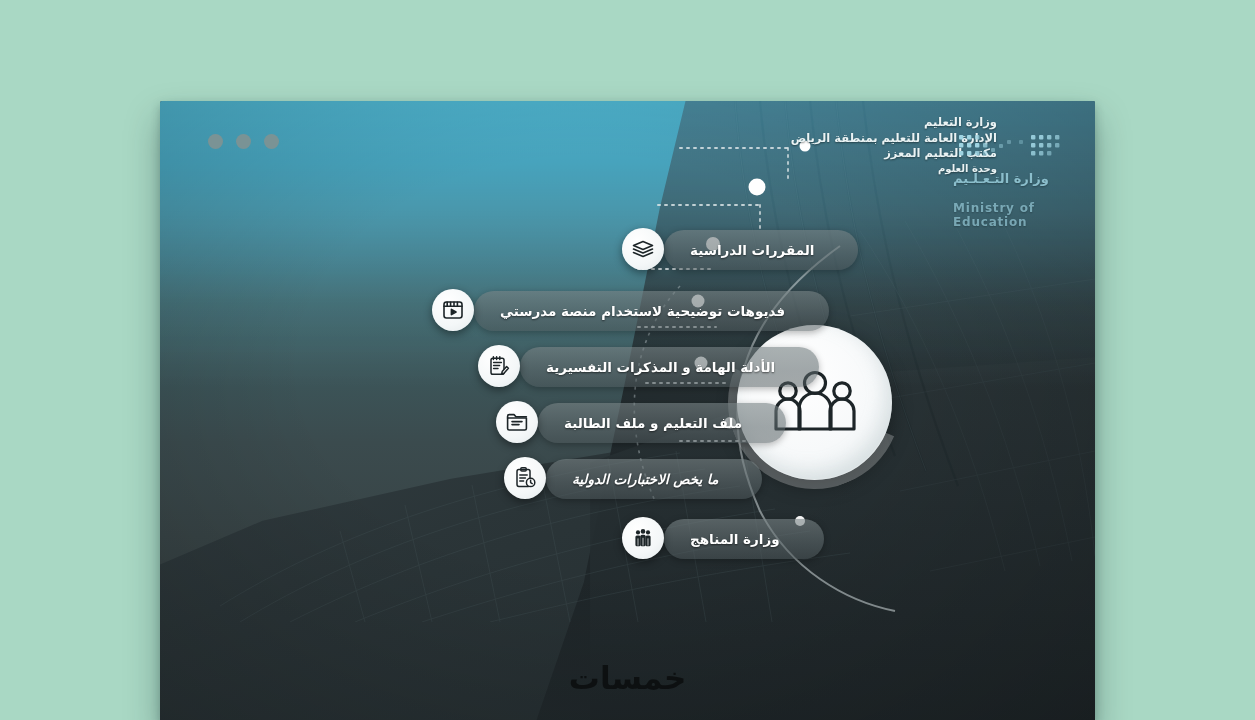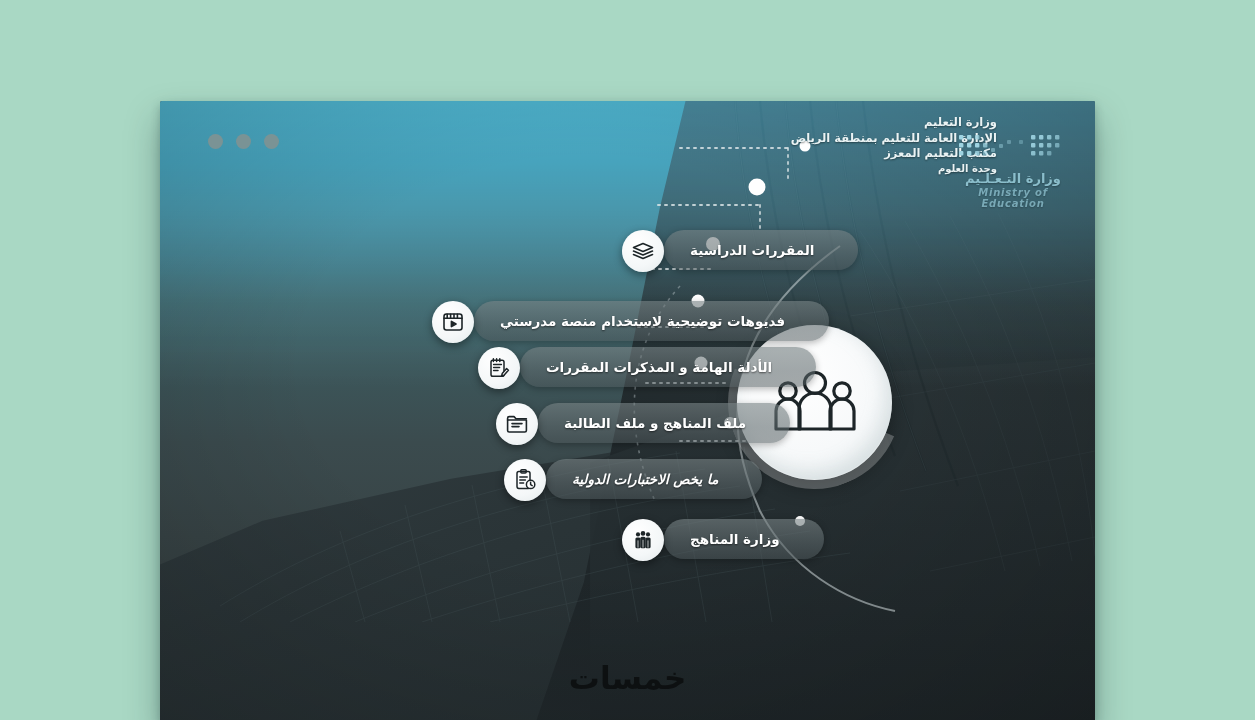--- a/index.html
+++ b/index.html
@@ -91,25 +91,25 @@
   #header-block .hline{display:block;white-space:nowrap;}
   #header-block .hline.l1{font-size:11.5px;font-weight:700;}
   #header-block .hline.l2{font-size:11.5px;font-weight:700;}
   #header-block .hline.l3{font-size:11.5px;font-weight:700;}
   #header-block .hline.l4{font-size:10px;font-weight:700;}
 
   
   #moe-logo{position:absolute;right:22px;top:30px;width:120px;height:78px;z-index:35;}
   #moe-logo .dots{position:absolute;left:0;top:0;width:120px;height:40px;}
   #moe-logo .wordmark{
-    position:absolute;left:0;top:40px;width:120px;text-align:center;
+    position:absolute;left:0;top:40px;width:120px;text-align:left;
     color:#9fd4e2;font-size:13px;font-weight:700;letter-spacing:1px;
     opacity:.8;text-shadow:0 1px 2px rgba(0,0,0,.4);
   }
-  #moe-logo .wordmark .en{display:block;font-size:10px;letter-spacing:.8px;opacity:.78;margin-top:1px;font-style:italic;}
+  #moe-logo .wordmark .en{display:block;font-size:12px;letter-spacing:.8px;opacity:.78;margin-top:15px;}
 
   
   #connectors{position:absolute;inset:0;z-index:20;pointer-events:none;}
 
   
   #central-hub{
     position:absolute;left:calc(737px - 160px);top:calc(325px - 101px);
     width:155px;height:155px;border-radius:50%;
     background:radial-gradient(circle at 38% 32%,#ffffff 0%,#f7f9fa 55%,#e9eef0 100%);
     box-shadow:0 6px 20px rgba(0,0,0,.38), inset -6px -8px 18px rgba(170,185,190,.35);
@@ -117,21 +117,21 @@
   }
   #central-hub .hub-arc{
     position:absolute;inset:-9px;border-radius:50%;
     border:10px solid rgba(255,255,255,.24);
     border-top-color:transparent;border-right-color:transparent;
     transform:rotate(-22deg);
   }
 
   
   .menu-item{
-    position:absolute;z-index:32;height:40px;display:flex;align-items:flex-start;
+    position:absolute;z-index:32;height:40px;display:flex;align-items:flex-end;
     justify-content:flex-start;flex-direction:row;
   }
   .pill{
     height:40px;display:flex;align-items:center;justify-content:center;
     padding:0 44px 0 26px;margin-right:-26px;
     border-radius:22px 22px 22px 22px;
     background:linear-gradient(180deg,rgba(119,130,132,.62) 0%, rgba(92,103,106,.58) 60%, rgba(78,88,91,.52) 100%);
     color:#ffffff;font-size:13.5px;font-weight:700;white-space:nowrap;
     text-shadow:0 1px 2px rgba(0,0,0,.55);
     box-shadow:0 2px 7px rgba(0,0,0,.28);
@@ -317,55 +317,55 @@
       <svg width="24" height="24" viewBox="0 0 24 24">
         <g fill="none" stroke="#1d2528" stroke-width="1.6" stroke-linejoin="round" stroke-linecap="round">
           <path d="M2.5 15.5 L12 19.5 L21.5 15.5"></path>
           <path d="M2.5 12 L12 16 L21.5 12"></path>
           <path d="M2.5 8.5 L12 12.5 L21.5 8.5 L12 4.5 Z"></path>
         </g>
       </svg>
     </span>
   </div>
 
-  <div class="menu-item" style="left:272px;top:200px;">
+  <div class="menu-item" style="left:272px;top:190px;">
     <div class="pill">
       <span>فديوهات توضيحية لاستخدام منصة مدرستي</span>
     </div>
     <span class="badge">
       <svg width="24" height="24" viewBox="0 0 24 24">
         <g fill="none" stroke="#1d2528" stroke-width="1.6" stroke-linejoin="round" stroke-linecap="round">
           <rect x="3" y="4" width="18" height="16" rx="2.4"></rect>
           <path d="M3 8.2 H21"></path>
           <path d="M6.2 4.2 V8  M9.6 4.2 V8  M13 4.2 V8  M16.4 4.2 V8"></path>
           <path d="M10.4 11.4 L15 14 L10.4 16.6 Z" fill="#1d2528"></path>
         </g>
       </svg>
     </span>
   </div>
 
   <div class="menu-item" style="left:318px;top:246px;">
     <div class="pill">
-      <span>الأدلة الهامة و المذكرات المقررات</span>
+      <span>الأدلة الهامة و المذكرات التفسيرية</span>
     </div>
     <span class="badge">
       <svg width="24" height="24" viewBox="0 0 24 24">
         <g fill="none" stroke="#1d2528" stroke-width="1.5" stroke-linejoin="round" stroke-linecap="round">
           <rect x="4" y="4.2" width="13" height="16" rx="1.8"></rect>
           <path d="M6.6 8.4 H14.4 M6.6 11.4 H12.6 M6.6 14.4 H11"></path>
           <path d="M6.4 2.8 V5.6 M9.6 2.8 V5.6 M12.8 2.8 V5.6"></path>
           <path d="M15.2 17.6 L19.6 12.6 L21.4 14.2 L17 19.2 L14.6 20 Z" fill="#ffffff"></path>
         </g>
       </svg>
     </span>
   </div>
 
   <div class="menu-item" style="left:336px;top:302px;">
     <div class="pill">
-      <span>ملف المناهج و ملف الطالبة</span>
+      <span>ملف التعليم و ملف الطالبة</span>
     </div>
     <span class="badge">
       <svg width="24" height="24" viewBox="0 0 24 24">
         <g fill="none" stroke="#1d2528" stroke-width="1.6" stroke-linejoin="round" stroke-linecap="round">
           <path d="M2.6 8 H21.4 V18.4 a1.6 1.6 0 0 1 -1.6 1.6 H4.2 a1.6 1.6 0 0 1 -1.6 -1.6 Z"></path>
           <path d="M2.6 8 V6.2 a1.6 1.6 0 0 1 1.6 -1.6 H9 l2 2.2 H21.4"></path>
           <path d="M7 11.6 H17 M7 14.6 H14"></path>
         </g>
       </svg>
     </span>

